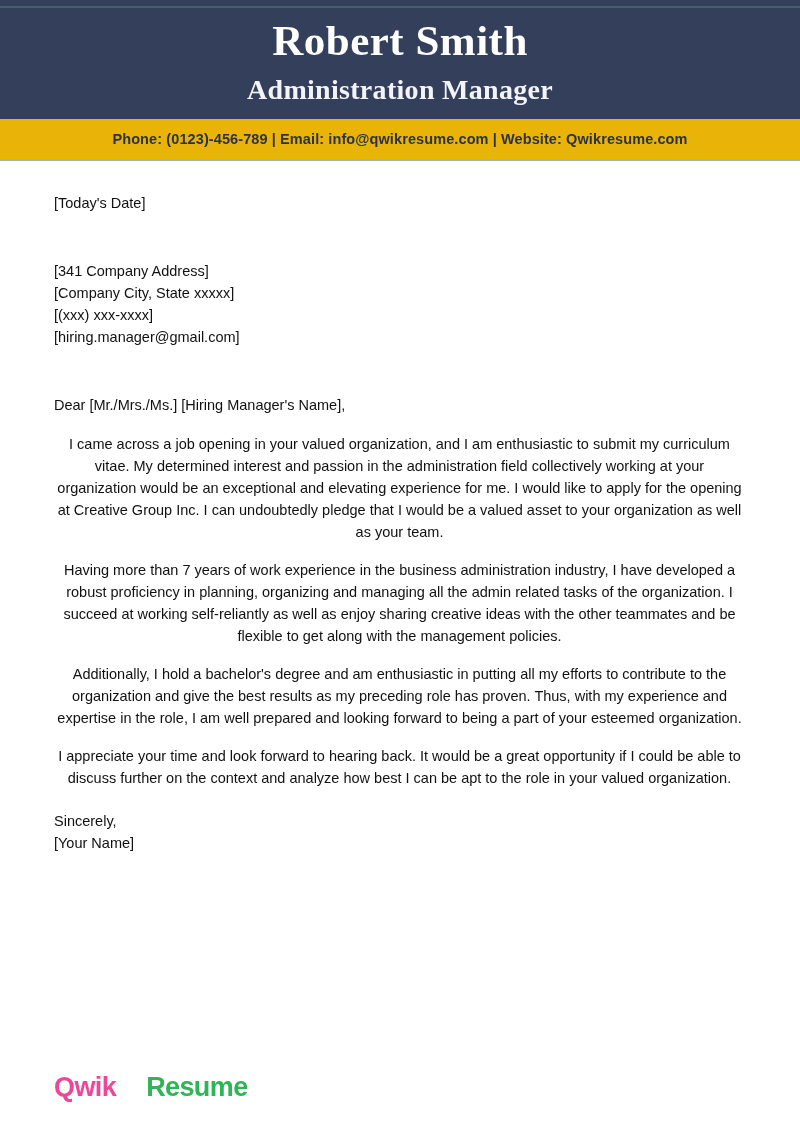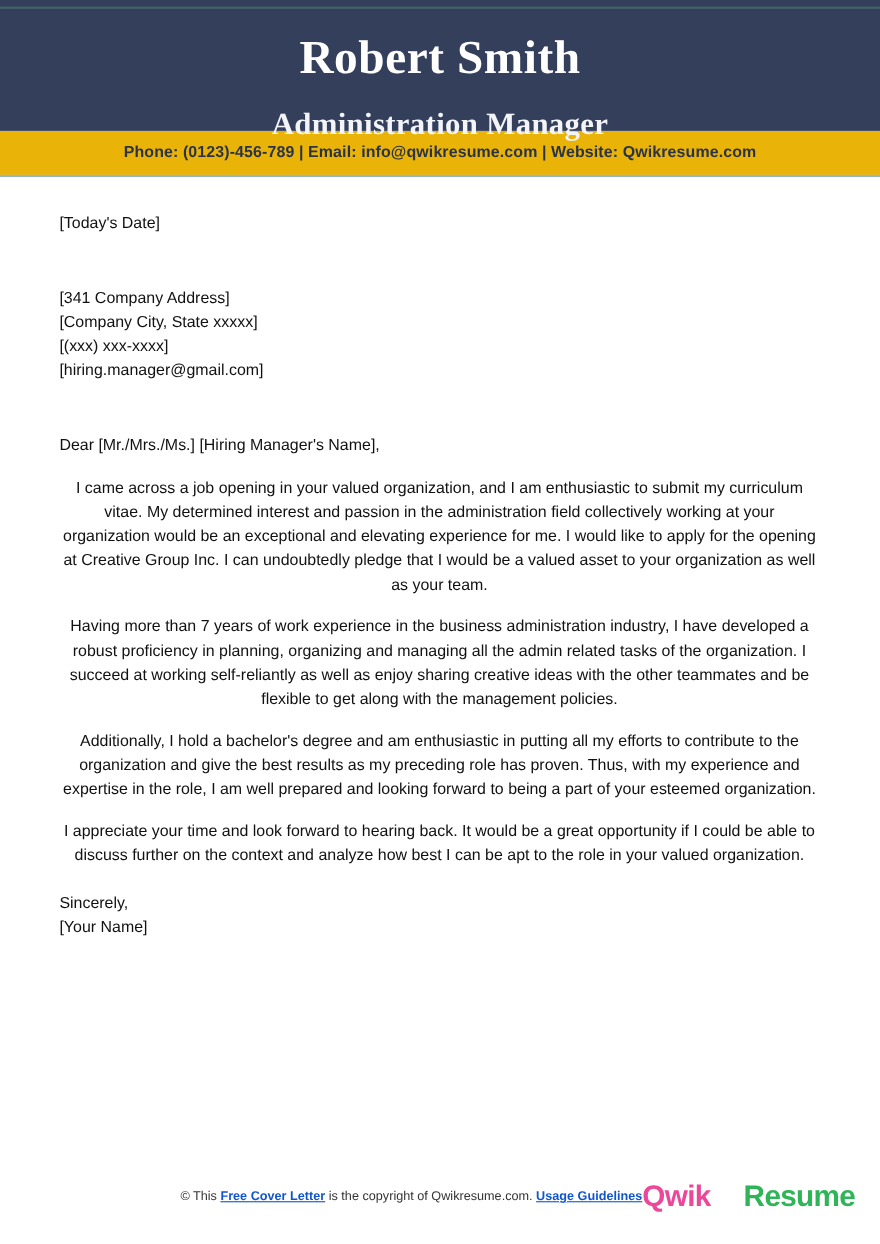--- a/index.html
+++ b/index.html
@@ -38,21 +38,21 @@
     background: #4a7f68;
     opacity: 0.55;
   }
   .name {
     font-family: "Liberation Serif", serif;
     color: #ffffff;
     font-size: 43px;
     font-weight: bold;
     letter-spacing: 0.5px;
     line-height: 1.18;
-    margin: 12px;
+    margin: 0;
     padding-top: 12px;
   }
   .job-title {
     font-family: Liberation Serif, serif;
     color: #f2f4f7;
     font-size: 28px;
     font-weight: bold;
     letter-spacing: 0.3px;
     line-height: 1.2;
     margin: 0;
@@ -193,17 +193,16 @@
     <div class="para">I appreciate your time and look forward to hearing back. It would be a great opportunity if I could be able to discuss further on the context and analyze how best I can be apt to the role in your valued organization.</div>
 
     <div class="closing">
       <div>Sincerely,</div>
       <div>[Your Name]</div>
     </div>
 
   </div>
 
   <div class="footer">
-    <div class="footer-note"><span>© This </span><a href="#">Free Cover Letter</a><span> is the copyright of Qwikresume.com. </span><a href="#">Usage Guidelines</a></div>
     <div class="logo"><span class="qwik">Qwik</span><span class="resume">Resume</span></div>
   </div>
 
 </div>
 
 </body></html>

